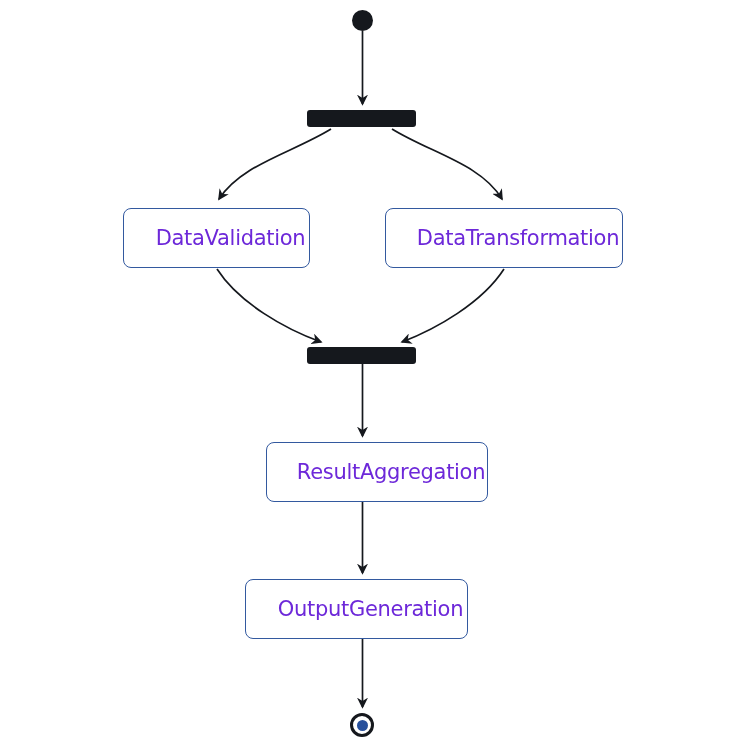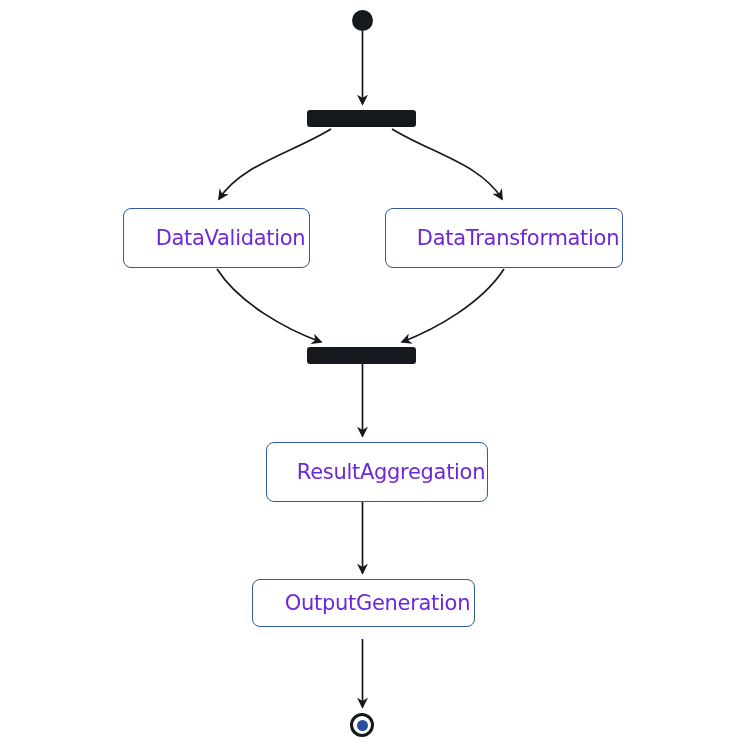--- a/index.html
+++ b/index.html
@@ -10,21 +10,21 @@
   svg.edges{position:absolute;left:0;top:0;width:750px;height:750px;}
   .activity-box{
     position:absolute;box-sizing:border-box;
     background:#ffffff;border:1.6px solid #33599f;border-radius:8px;
     display:flex;align-items:center;justify-content:center;
     font-size:21px;color:#6d28d9;letter-spacing:-0.3px;white-space:nowrap;padding-left:28px;
   }
   .box-validation{left:123px;top:208px;width:187px;height:60px;}
   .box-transformation{left:385px;top:208px;width:238px;height:60px;}
   .box-aggregation{left:266px;top:442px;width:222px;height:60px;}
-  .box-generation{left:252px;top:579px;width:223px;height:48px;}
+  .box-generation{left:245px;top:579px;width:223px;height:60px;}
   .sync-bar{
     position:absolute;left:307px;width:109px;height:17px;
     background:#15181d;border-radius:3px;
   }
   .fork-bar{top:110px;}
   .join-bar{top:347px;}
   .initial-node{
     position:absolute;left:352px;top:10px;width:21px;height:21px;
     background:#15181d;border-radius:50%;
   }

